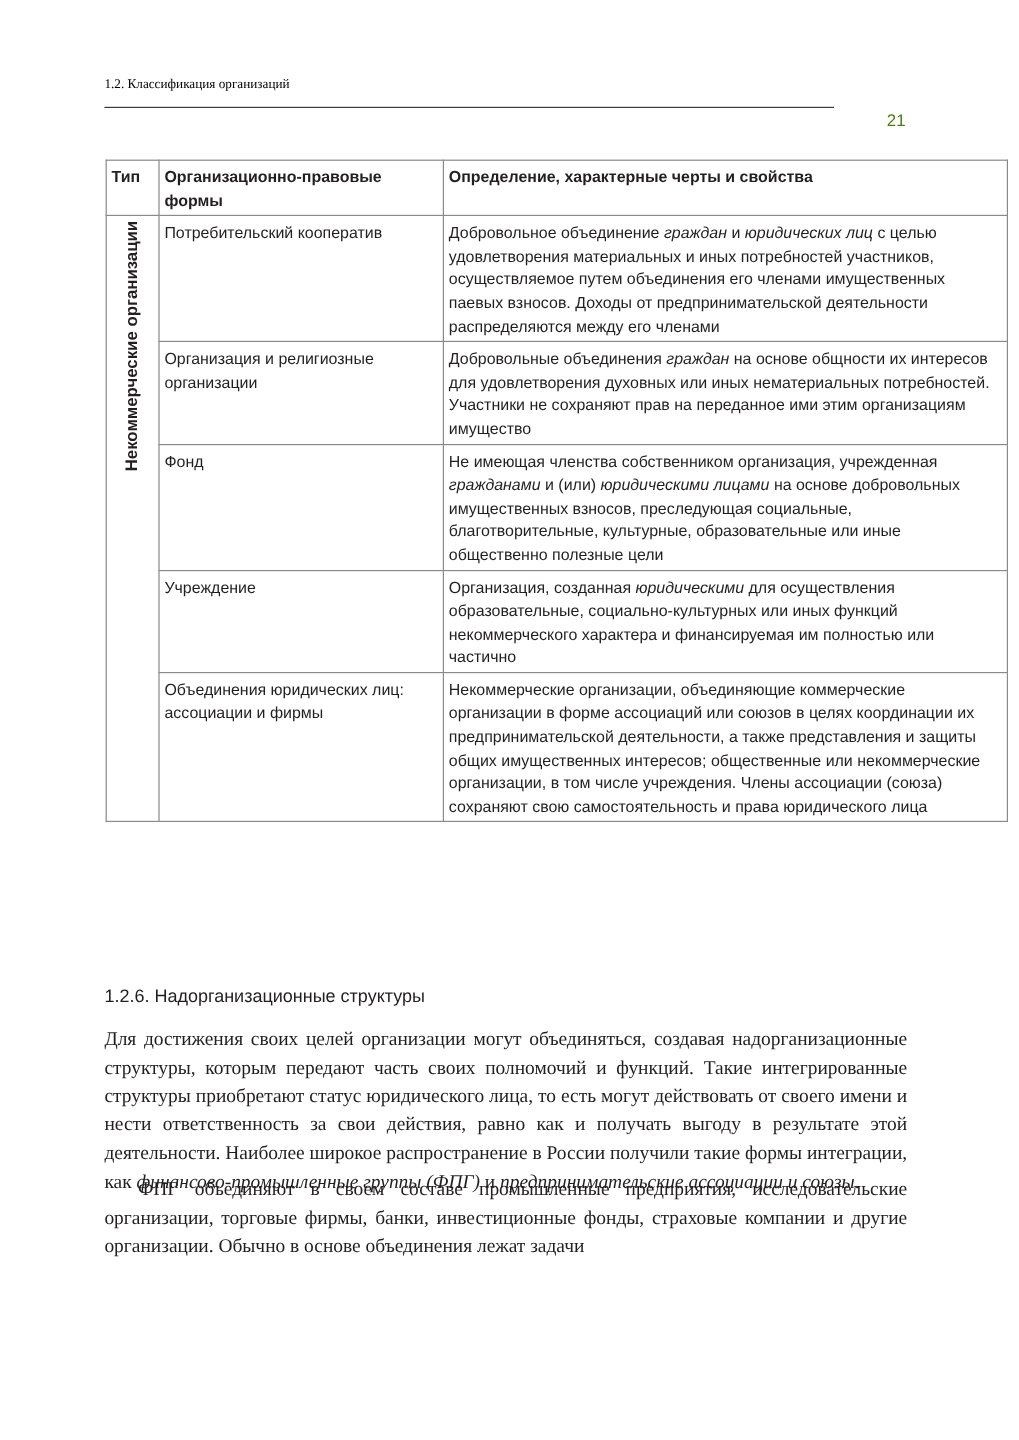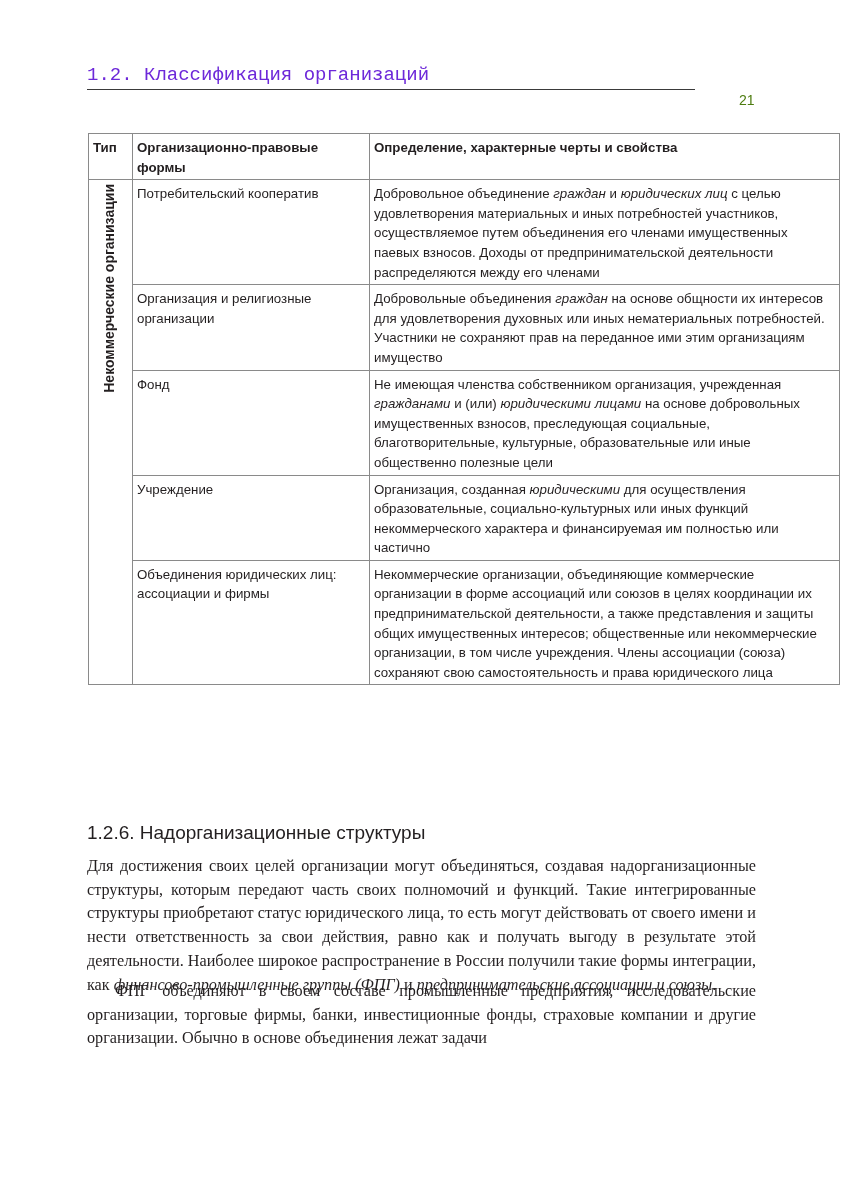--- a/index.html
+++ b/index.html
@@ -1,19 +1,19 @@
 <!DOCTYPE html>
 <html><head>
 <meta charset="utf-8">
 <style>
   html, body { margin: 0; padding: 0; background: #ffffff; }
   body { width: 849px; height: 1200px; position: relative; overflow: hidden; color: #231f20; }
   .running-head {
     position: absolute; left: 87px; top: 64px;
-    font-family: Liberation Mono, monospace; font-size: 19px; color: #6d28d9;
+    font-family: Liberation Serif, serif; font-size: 11px; color: #000000;
   }
   .head-rule {
     position: absolute; left: 87px; top: 89px; width: 608px; height: 0;
     border-top: 1px solid #3a3a3a;
   }
   .page-number {
     position: absolute; left: 739px; top: 92px;
     font-family: "Liberation Sans", sans-serif; font-size: 14px; color: #4d7c0f;
   }
   table.org-table {
@@ -32,21 +32,21 @@
   .col-def { width: auto; }
   td.type-cell { vertical-align: middle; padding: 0; position: relative; }
   .vertical-label {
     writing-mode: vertical-rl; transform: rotate(180deg);
     font-weight: bold; font-size: 14px; white-space: nowrap;
     margin: 0 auto; display: block; width: 20px;
   }
   .def-text i { font-style: italic; }
   .section-heading {
     position: absolute; left: 87px; top: 822px;
-    font-family: "Liberation Sans", sans-serif; font-size: 19px; color: #231f20;
+    font-family: "Liberation Sans", sans-serif; font-size: 15px; color: #231f20;
   }
   .body-text {
     position: absolute; left: 87px; width: 669px;
     font-family: "Liberation Serif", serif; font-size: 16.2px; line-height: 23.7px;
     color: #231f20; text-align: justify; margin: 0;
   }
   .body-text.p1 { top: 855px; }
   .body-text.p2 { top: 980px; text-indent: 28px; }
   .body-text i { font-style: italic; }
 </style>

